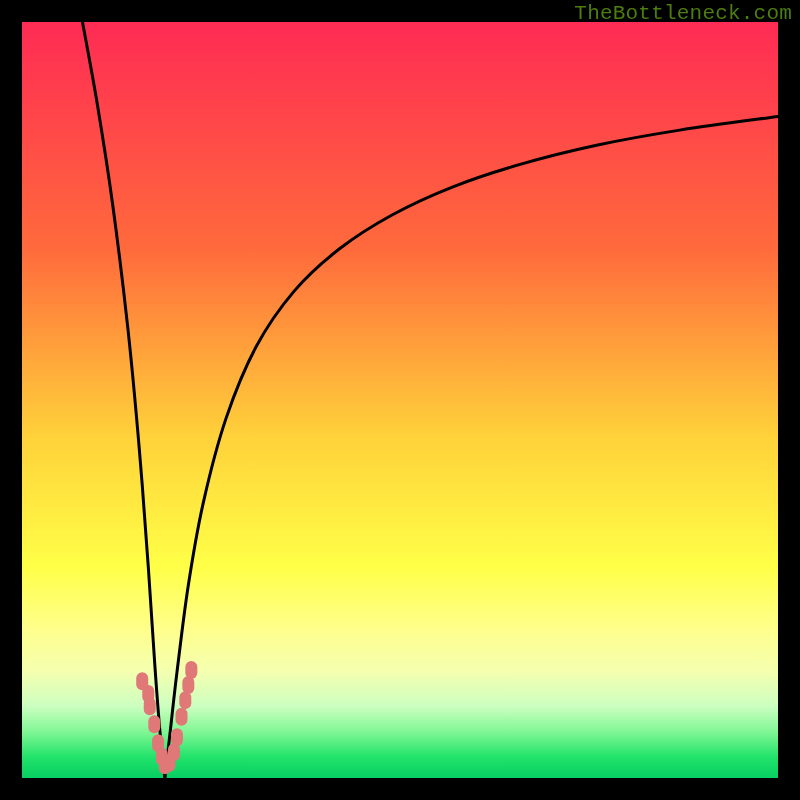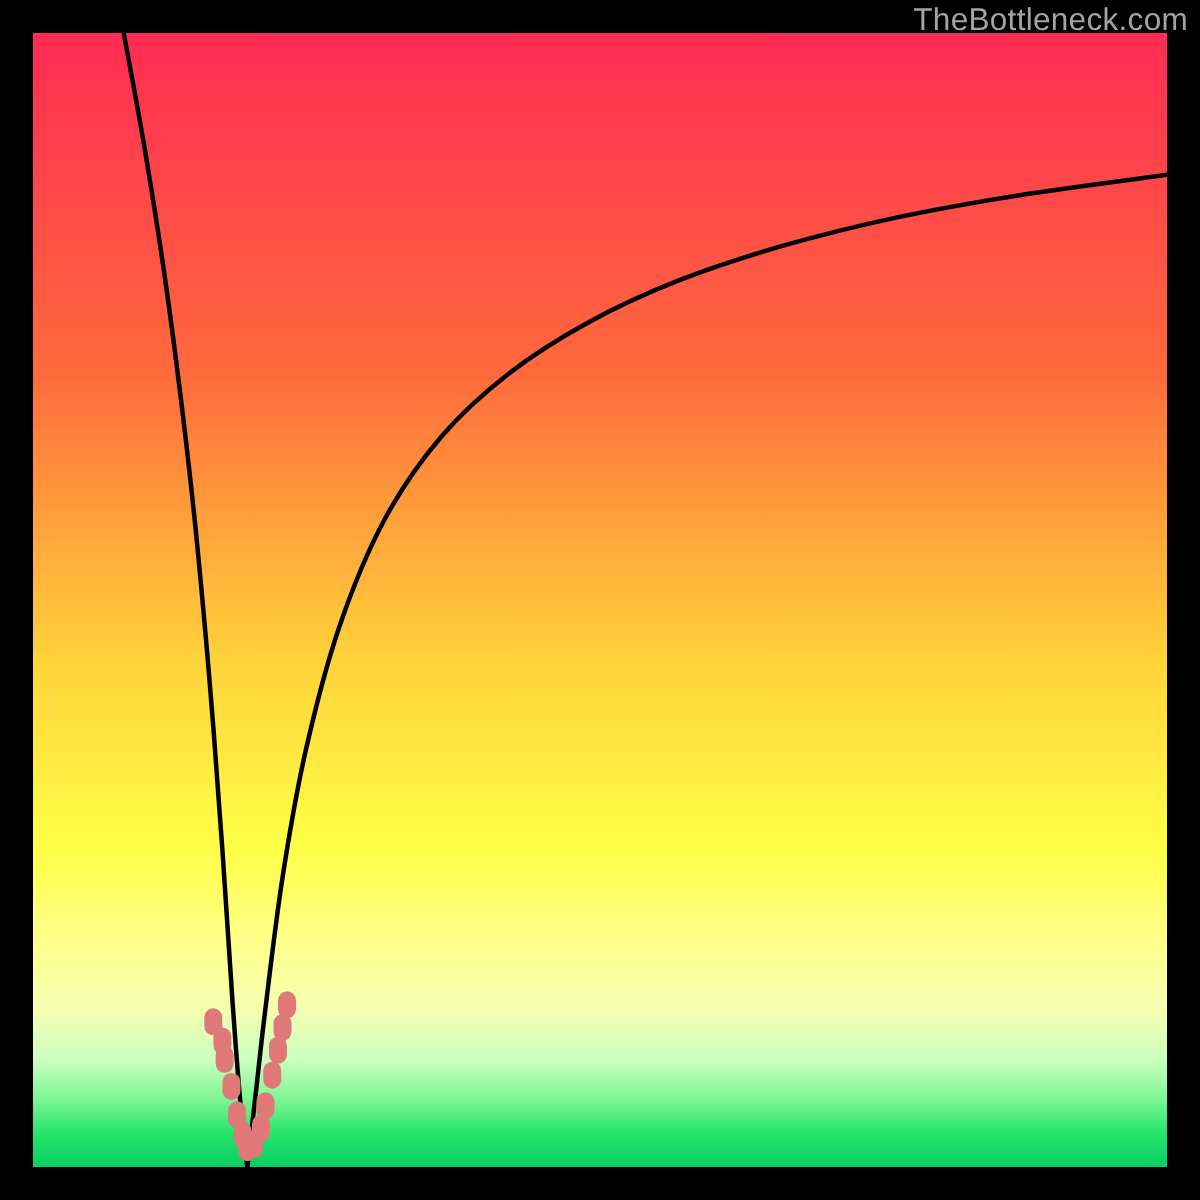--- a/index.html
+++ b/index.html
@@ -15,23 +15,23 @@
     left: 22px;
     top: 22px;
     width: 756px;
     height: 756px;
     background: #000;
   }
   .watermark {
     position: absolute;
     top: 2px;
     right: 8px;
-    font-family: Liberation Sans, sans-serif;
+    font-family: Liberation Mono, monospace;
     font-size: 21px;
-    color: #a3a3a3;
+    color: #4d7c0f;
     letter-spacing: 0.2px;
     z-index: 5;
   }
   svg {
     position: absolute;
     left: 0;
     top: 0;
   }
 </style>
 </head>

